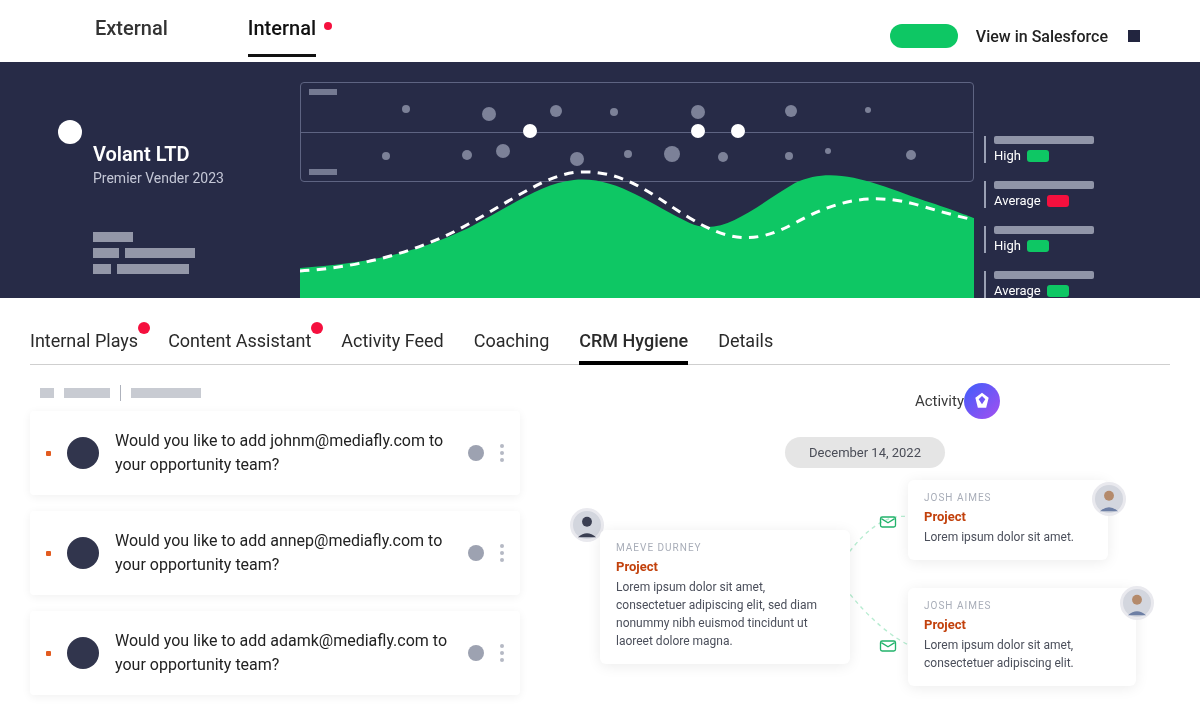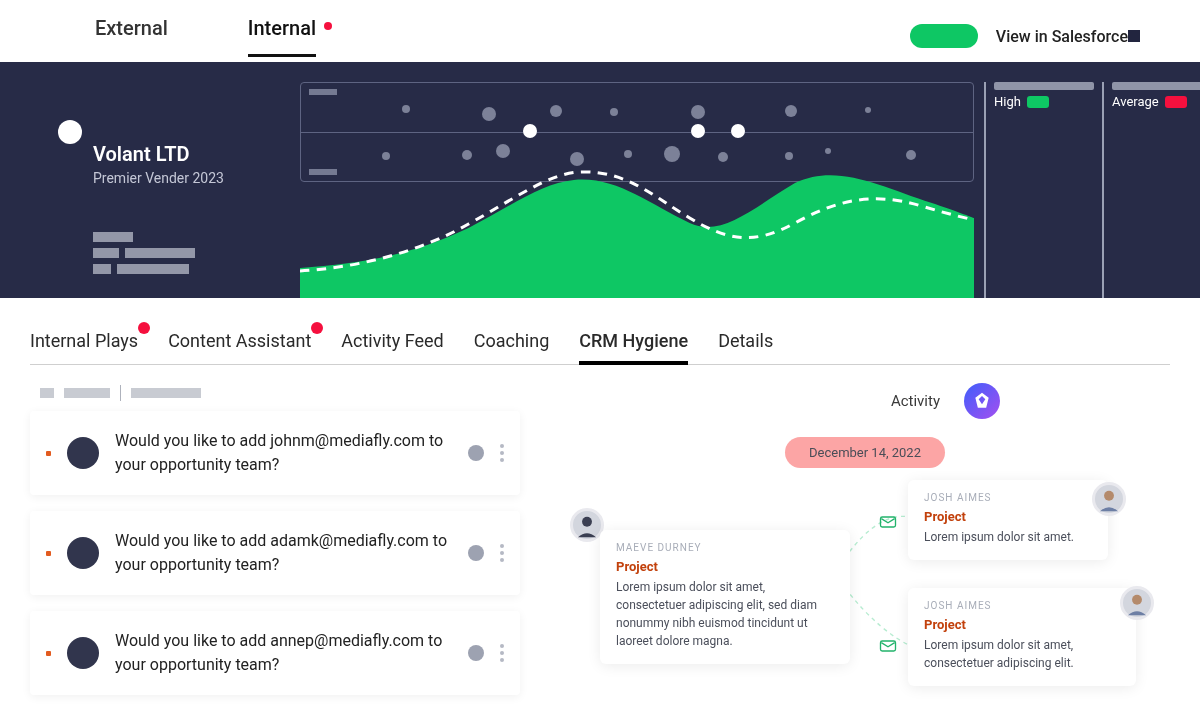--- a/index.html
+++ b/index.html
@@ -52,21 +52,21 @@
     width: 68px; height: 24px;
     border-radius: 14px;
     background: #0ec764;
   }
   .vs-link {
     font-size: 16px;
     font-weight: 500;
     color: #222;
     display: flex;
     align-items: center;
-    gap: 0;
+    gap: 20px;
     cursor: pointer;
   }
   .sq-dark {
     width: 12px; height: 12px;
     background: #22253f;
   }
   
   .hero {
     background: #272b47;
     height: 236px;
@@ -145,21 +145,23 @@
     position: absolute;
     left: 0; right: 8px; bottom: 0;
     height: 130px;
   }
   .area-chart svg { width: 100%; height: 100%; display: block; }
 
   .hero-right {
     width: 218px;
     padding: 20px 28px 0 12px;
     display: flex;
+    flex-direction: column;
     gap: 18px;
+    justify-content: flex-end;
   }
   .meter {
     display: flex;
     flex-direction: column;
     gap: 4px;
     position: relative;
   }
   .meter .bar-bg {
     height: 8px; width: 100px;
     background: #9095a8;
@@ -278,39 +280,39 @@
     width: 4px; height: 4px;
     background: #b5b9c4;
     border-radius: 50%;
   }
 
   
   .activity-head {
     display: flex;
     align-items: center;
     justify-content: flex-end;
-    gap: 24px;
+    gap: 0;
     padding-right: 170px;
   }
   .activity-title { font-size: 15px; color: #3a3a3a; }
   .badge-circle {
     width: 36px; height: 36px;
     border-radius: 50%;
     background: linear-gradient(135deg,#3f5efb,#a44ff0);
     display: flex;
     align-items: center;
     justify-content: center;
     color: #fff;
   }
   .badge-circle svg { width: 20px; height: 20px; }
   .date-pill {
     margin: 18px auto 20px auto;
     width: 160px;
     text-align: center;
-    background: #fca5a5;
+    background: #e5e5e5;
     color: #4a4d57;
     font-size: 13px;
     padding: 8px 0;
     border-radius: 18px;
   }
 
   .feed {
     position: relative;
     height: 280px;
   }
@@ -517,33 +519,33 @@
       <div class="kebab">
           <span></span>
           <span></span>
           <span></span>
         </div>
     </div>
 
     <div class="card">
       <span class="bullet"></span>
       <div class="av"></div>
-      <div class="text">Would you like to add adamk@mediafly.com to your opportunity team?</div>
+      <div class="text">Would you like to add annep@mediafly.com to your opportunity team?</div>
       <span class="status-dot"></span>
       <div class="kebab">
           <span></span>
           <span></span>
           <span></span>
         </div>
     </div>
 
     <div class="card">
       <span class="bullet"></span>
       <div class="av"></div>
-      <div class="text">Would you like to add annep@mediafly.com to your opportunity team?</div>
+      <div class="text">Would you like to add adamk@mediafly.com to your opportunity team?</div>
       <span class="status-dot"></span>
       <div class="kebab">
           <span></span>
           <span></span>
           <span></span>
         </div>
     </div>
   </div>
 
   <div class="col-right">

